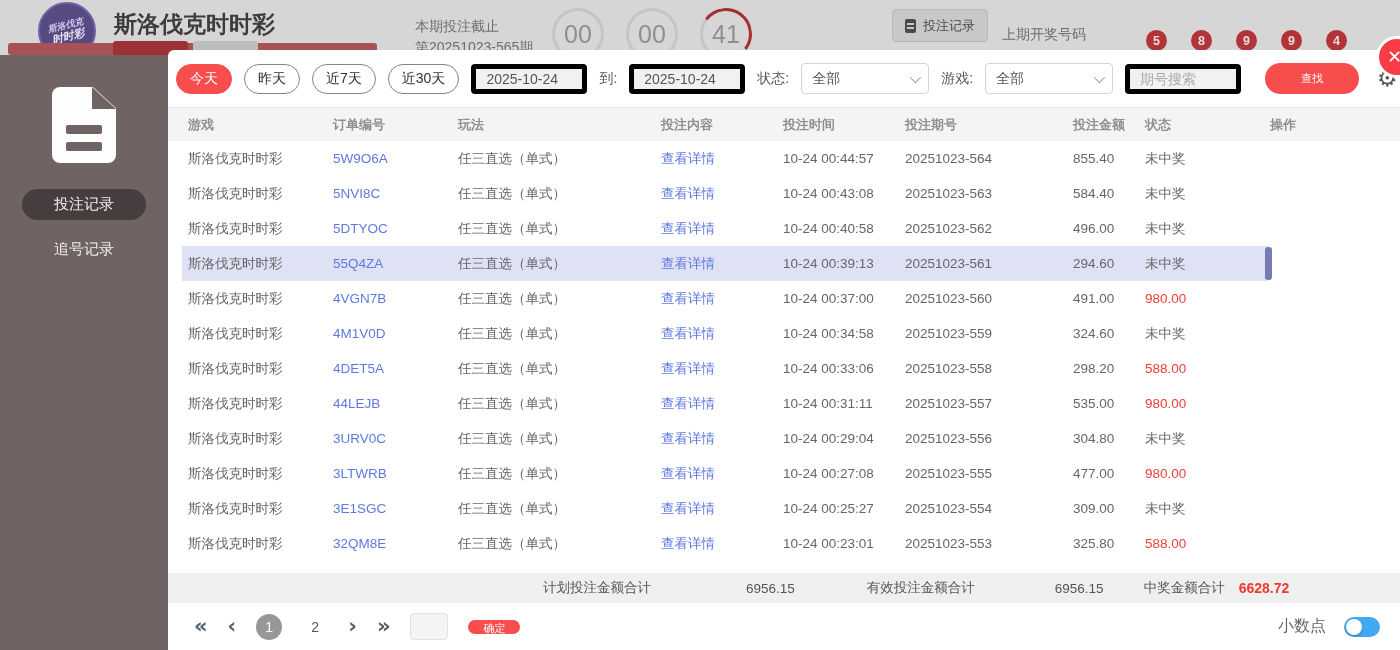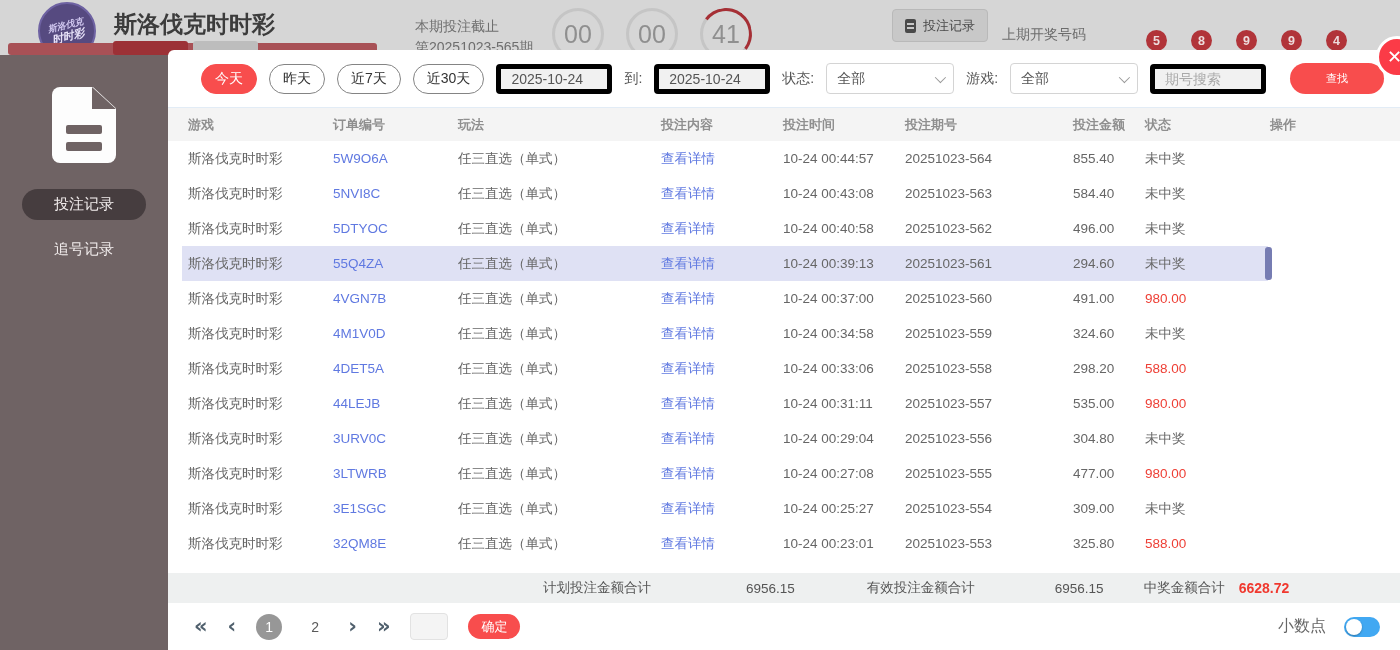--- a/index.html
+++ b/index.html
@@ -43,21 +43,21 @@
            clip-path:polygon(0 0,100% 100%,0 100%);}
   .big-doc .bar{position:absolute;left:14px;width:36px;height:9px;background:#6f6364;border-radius:2px;}
   .bar1{top:38px;} .bar2{top:55px;}
   .smenu{margin-top:26px;display:flex;flex-direction:column;align-items:center;gap:14px;}
   .snav{font-size:15px;color:#f1ecec;height:31px;width:124px;display:flex;align-items:center;justify-content:center;cursor:pointer;}
   .snav-active{background:#463d3f;border-radius:16px;}
 
   
   .modal{position:absolute;left:168px;top:50px;right:0;bottom:0;background:#fff;z-index:10;
          border-radius:6px 0 0 0;display:flex;flex-direction:column;}
-  .fbar{display:flex;align-items:center;gap:12px;padding:13px 33px;border-bottom:1px solid #e2ecf6;flex:0 0 auto;}
+  .fbar{display:flex;align-items:center;gap:12px;padding:13px 8px;border-bottom:1px solid #e2ecf6;flex:0 0 auto;}
   .qwrap{display:flex;gap:12px;}
   .qbtn{height:30px;padding:0 13px;border-radius:16px;background:#fff;border:1px solid #848484;
         font-size:14px;color:#333;cursor:pointer;white-space:nowrap;}
   .qbtn-active{background:var(--red);border-color:var(--red);color:#fff;}
   .dinput,.sinput{width:116px;height:30px;background:#f1f1f1;border:5px solid #000000;border-radius:4px;
         padding:0 10px;font-size:14px;color:#555;}
   .sinput::placeholder{color:#a9a9a9;}
   .flabel{font-size:14px;color:#555;white-space:nowrap;}
   .fselect{width:128px;height:31px;border:1px solid #d4d4d4;border-radius:4px;background:#fff;
         display:flex;align-items:center;justify-content:space-between;padding:0 10px;
@@ -83,21 +83,21 @@
   .s1{margin-left:355px;} .sv1{margin-left:95px;} .s2{margin-left:72px;} .sv2{margin-left:80px;}
   .s3{margin-left:40px;} .sv3{margin-left:14px;color:#f0382e;font-weight:bold;font-size:14px;}
 
   .pgbar{height:47px;display:flex;align-items:center;gap:20px;padding:0 20px 0 26px;flex:0 0 auto;}
   .arrow{font-size:21px;color:#50606d;font-weight:bold;background:none;border:none;cursor:pointer;padding:0;
          font-family:"DejaVu Sans",sans-serif;line-height:1;}
   .pglist{display:flex;gap:20px;align-items:center;}
   .pg{width:26px;height:26px;border-radius:50%;border:none;background:transparent;font-size:14px;color:#5a5a5a;cursor:pointer;padding:0;}
   .pg-active{background:#979797;color:#fff;}
   .pg-input{width:38px;height:27px;background:#f4f4f4;border:1px solid #e2e2e2;border-radius:4px;padding:0 6px;font-size:13px;color:#555;}
-  .okbtn{width:52px;height:25px;border:none;border-radius:13px;background:var(--red);color:#fff;font-size:13px;cursor:pointer;font-family:Liberation Mono, monospace;}
+  .okbtn{width:52px;height:14px;border:none;border-radius:13px;background:var(--red);color:#fff;font-size:11px;cursor:pointer;font-family:Liberation Mono, monospace;}
   .dec{margin-left:auto;display:flex;align-items:center;gap:18px;font-size:16px;color:#666;}
   .switch{width:36px;height:20px;border-radius:10px;background:#41a8f2;position:relative;cursor:pointer;}
   .knob{position:absolute;left:2px;top:2px;width:16px;height:16px;border-radius:50%;background:#fff;box-shadow:0 1px 2px rgba(0,0,0,.3);}
 
   .closebtn{position:absolute;left:1376px;top:36px;width:42px;height:42px;border-radius:50%;background:#fb3b47;
         border:3px solid #fff;color:#fff;font-size:18px;font-weight:bold;display:flex;align-items:center;
         justify-content:flex-start;padding-left:8px;z-index:20;cursor:pointer;}
 </style>
 </head>
 <body>

